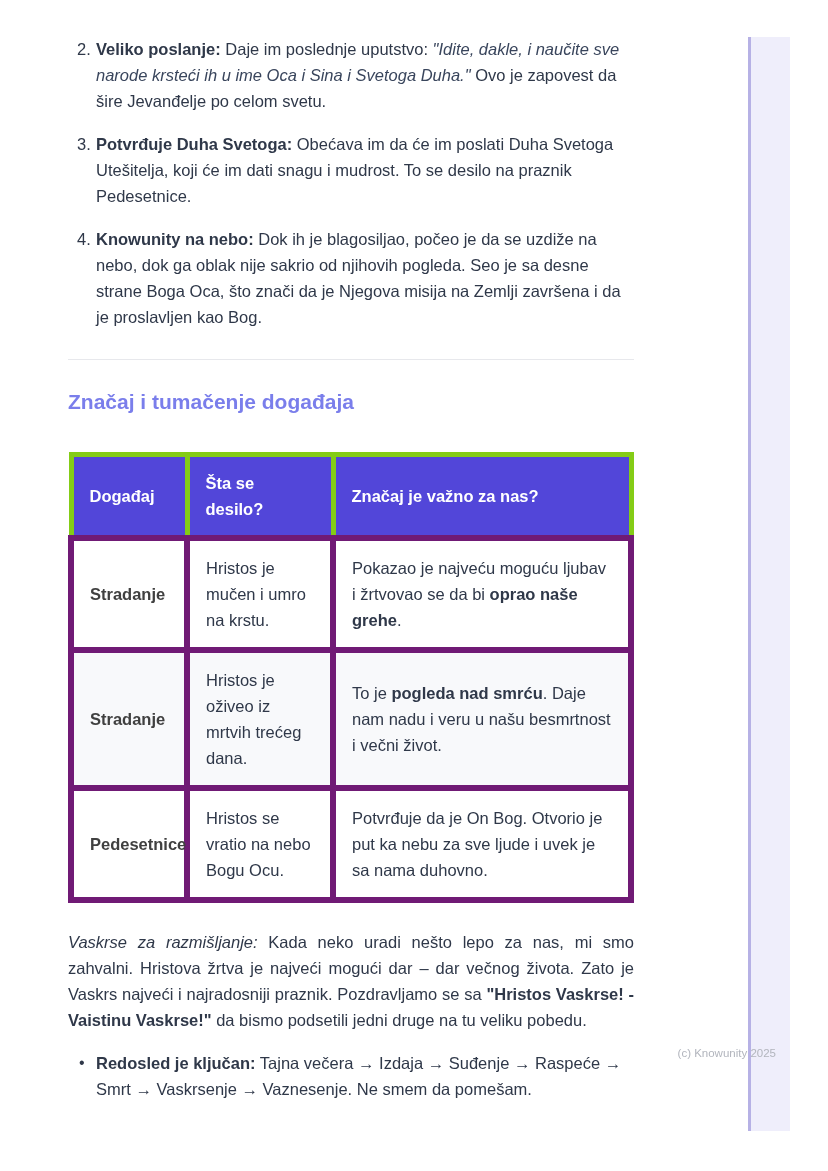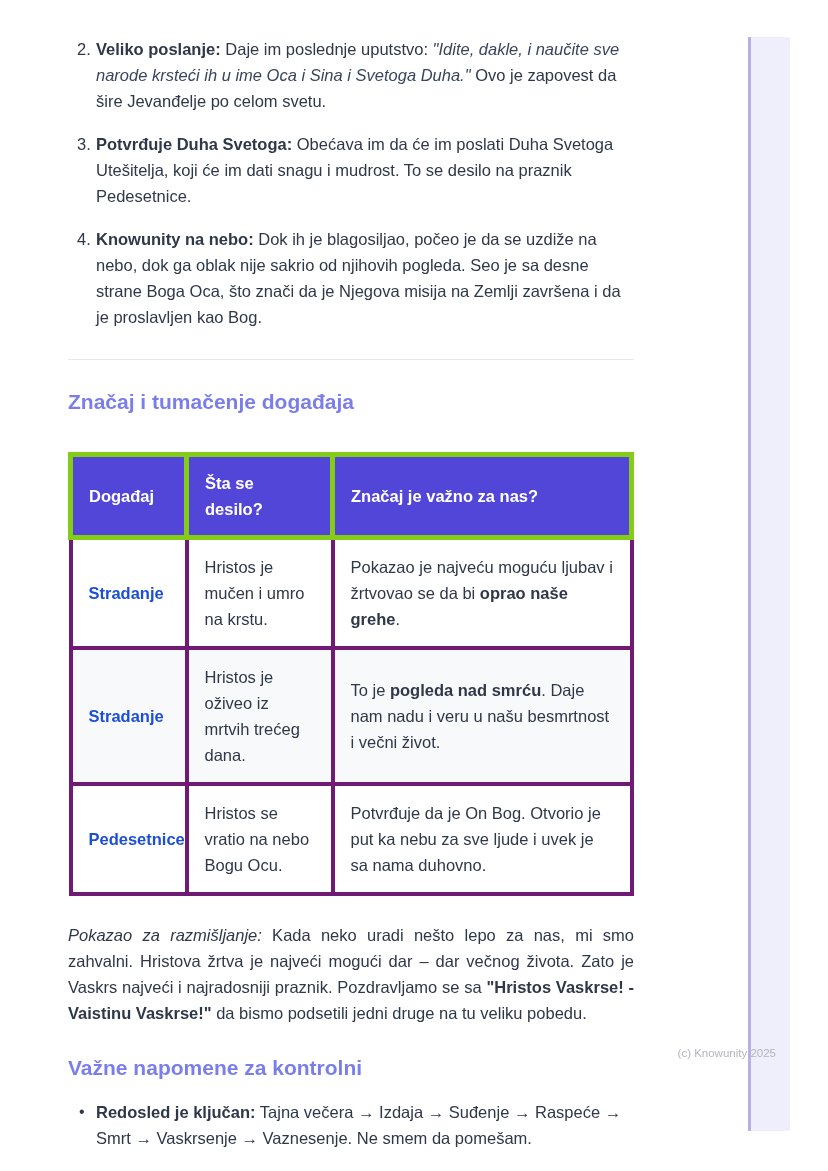--- a/index.html
+++ b/index.html
@@ -64,28 +64,28 @@
     background: #5246d9;
     color: #ffffff;
     font-weight: 600;
     font-size: 16.5px;
     text-align: left;
     padding: 13px 16px;
     border: 5px solid #84cc16;
     line-height: 26px;
   }
   table.event-table td {
-    border: 4px solid #701a75;
+    border: 6px solid #701a75;
     padding: 14px 16px;
     vertical-align: middle;
     line-height: 26px;
     background: #ffffff;
   }
   table.event-table tr.alt td { background: #f8f9fb; }
-  td.event-name { font-weight: 700; color: #1d4ed8; }
+  td.event-name { font-weight: 700; color: #404040; }
 
   p.example {
     margin-top: 26px;
     text-align: justify;
   }
 
   
   .bullets { margin-top: 17px; }
   .bli { display: flex; }
   .bli .dot {
@@ -173,23 +173,22 @@
         <td><span>To je </span><span class="b">pogleda nad smrću</span><span>. Daje nam nadu i veru u našu besmrtnost i večni život.</span></td>
       </tr>
       <tr>
         <td class="event-name">Pedesetnice</td>
         <td>Hristos se vratio na nebo Bogu Ocu.</td>
         <td><span></span><span class="b"></span><span>Potvrđuje da je On Bog. Otvorio je put ka nebu za sve ljude i uvek je sa nama duhovno.</span></td>
       </tr>
     </tbody>
   </table>
 
-  <p class="example"><span class="i">Pokazao za razmišljanje:</span><span> Kada neko uradi nešto lepo za nas, mi smo zahvalni. Hristova žrtva je najveći mogući dar – dar večnog života. Zato je Vaskrs najveći i najradosniji praznik. Pozdravljamo se sa </span><span class="b">"Hristos Vaskrse! - Vaistinu Vaskrse!"</span><span> da bismo podsetili jedni druge na tu veliku pobedu.</span></p>
-
-  <h2 class="section-heading">Važne napomene za kontrolni</h2>
+  <p class="example"><span class="i">Vaskrse za razmišljanje:</span><span> Kada neko uradi nešto lepo za nas, mi smo zahvalni. Hristova žrtva je najveći mogući dar – dar večnog života. Zato je Vaskrs najveći i najradosniji praznik. Pozdravljamo se sa </span><span class="b">"Hristos Vaskrse! - Vaistinu Vaskrse!"</span><span> da bismo podsetili jedni druge na tu veliku pobedu.</span></p>
+
 
   <div class="bullets">
     <div class="bli">
       <span class="dot">•</span>
       <div class="li-body">
         <span class="b">Redosled je ključan:</span><span> Tajna večera → Izdaja → Suđenje → Raspeće → Smrt → Vaskrsenje → Vaznesenje. Ne smem da pomešam.</span>
       </div>
     </div>
   </div>
 

